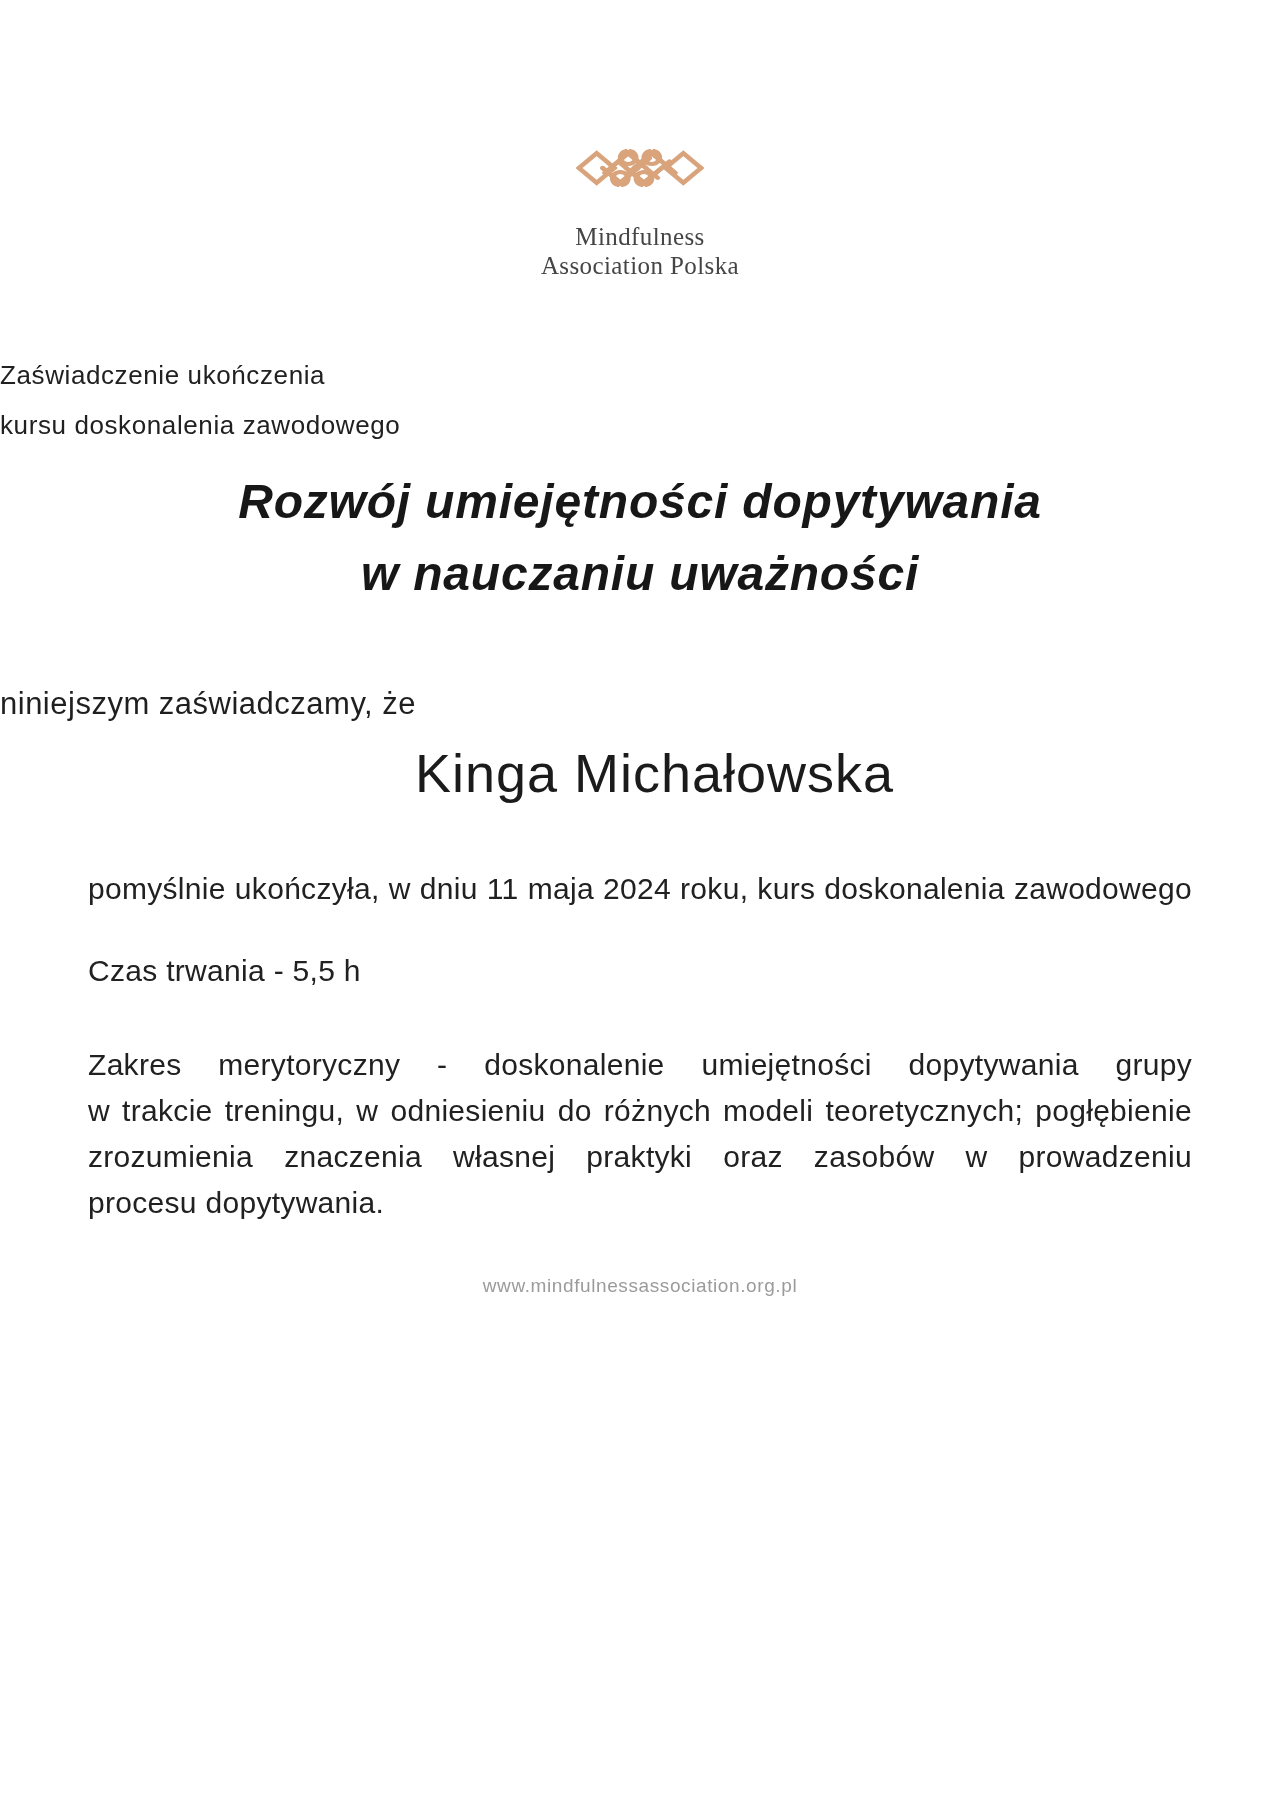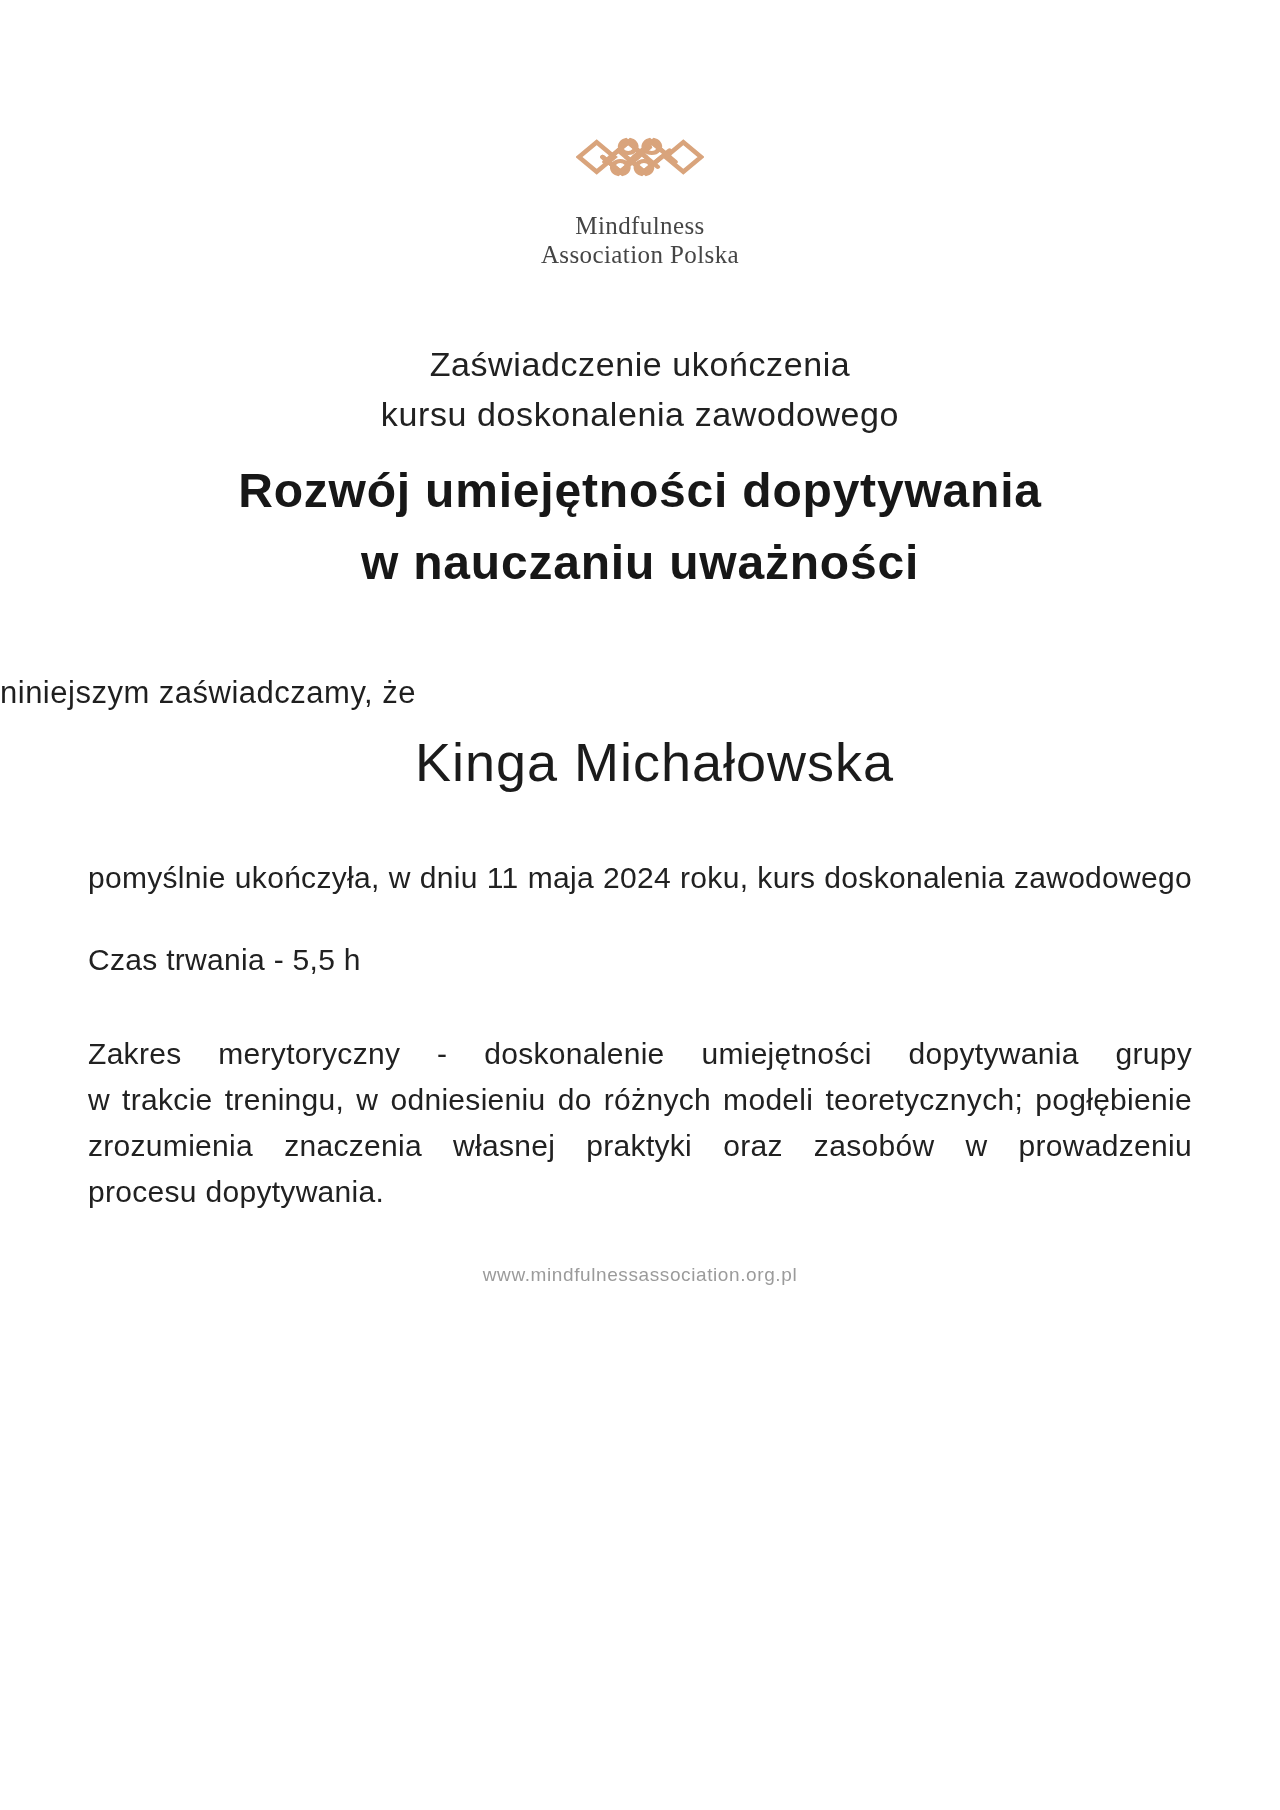--- a/index.html
+++ b/index.html
@@ -1,54 +1,54 @@
 <!DOCTYPE html>
 <html><head>
 <meta charset="utf-8">
 <style>
   * { margin: 0; padding: 0; box-sizing: border-box; }
   html, body { background: #ffffff; }
   .page {
     position: relative;
     width: 1280px;
     height: 1294px;
-    margin: 0 auto;
+    margin: 11px auto;
     background: #ffffff;
     overflow: hidden;
     font-family: "Liberation Sans", "DejaVu Sans", sans-serif;
     color: #1f1f1f;
   }
   .knot-wrap { width: 128px; margin: 116px auto 0; }
   .knot-wrap svg { display: block; }
   .wordmark {
     margin-top: 13px;
     text-align: center;
     font-family: "Liberation Serif", "DejaVu Serif", serif;
     font-size: 25px;
     line-height: 29px;
     color: #454545;
     letter-spacing: 0.4px;
   }
   .heading {
     margin-top: 70px;
-    text-align: center;
-    font-size: 34px;
+    font-size: 26px;
     line-height: 50px;
     font-weight: 400;
     letter-spacing: 0.6px;
     color: #212121;
   }
   .cert-title {
     margin-top: 16px;
     text-align: center;
     font-size: 48px;
     line-height: 72px;
     font-weight: 700;
     letter-spacing: 0.8px;
     color: #171717;
+    font-style: italic;
   }
   .statement {
     margin-top: 74px;
     text-align: left;
     font-size: 31px;
     line-height: 40px;
     letter-spacing: 0.5px;
   }
   .recipient {
     margin-top: 18px;

